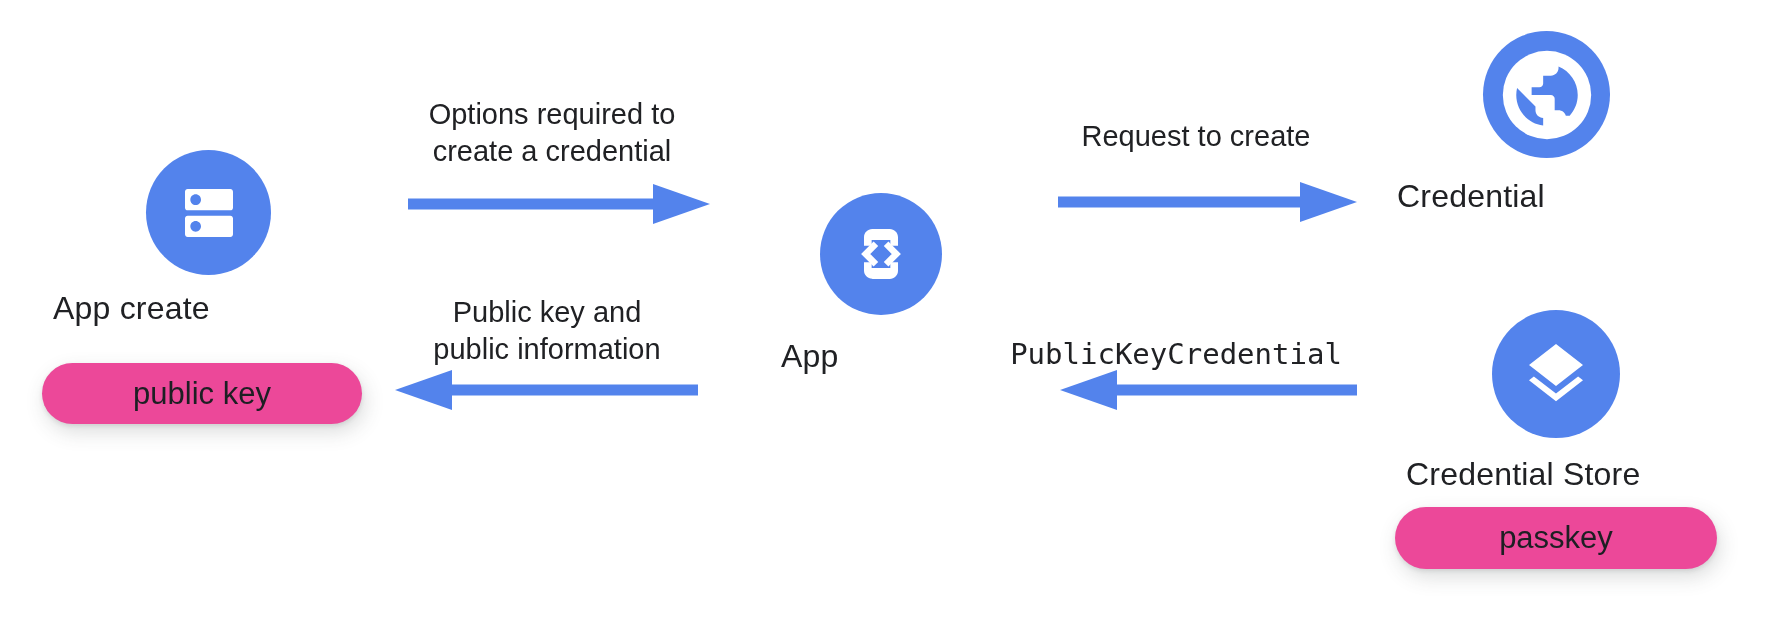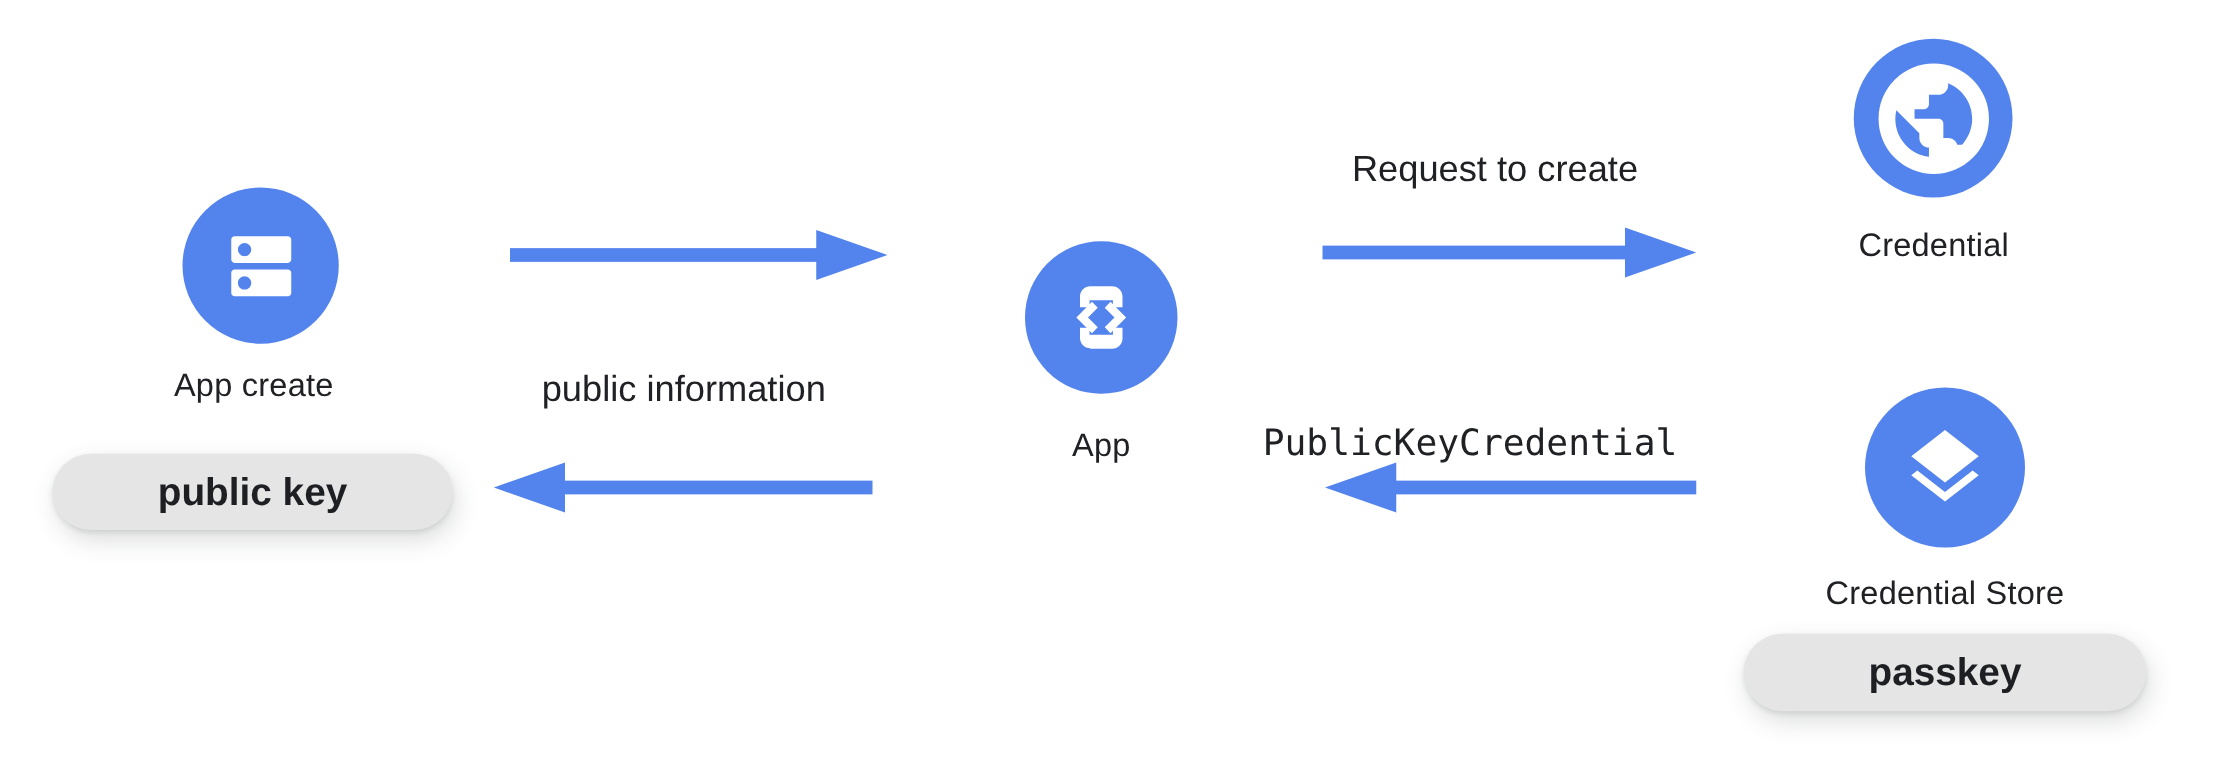--- a/index.html
+++ b/index.html
@@ -19,36 +19,36 @@
 
   
   .node-circle{
     position:absolute;
     background:var(--blue);
     border-radius:50%;
     display:flex;align-items:center;justify-content:center;
   }
   .node-label{
     position:absolute;
-    text-align:center;
-    font-size:26px;
+    text-align:left;
+    font-size:32px;
     font-weight:500;
     line-height:40px;
     color:var(--ink);
     letter-spacing:.2px;
   }
 
   
   .pill{
     position:absolute;
-    background:#e5e5e5;
+    background:#ec4899;
     border-radius:40px;
     box-shadow:0 2px 4px rgba(60,64,67,.12), 3px 8px 20px rgba(60,64,67,.18);
     display:flex;align-items:center;justify-content:center;
-    font-size:31px;font-weight:700;color:#1d1f23;
+    font-size:31px;font-weight:400;color:#1d1f23;
   }
 
   
   .flow-label{
     position:absolute;
     width:400px;
     text-align:center;
     font-size:29px;
     line-height:37px;
     font-weight:400;
@@ -92,26 +92,31 @@
   <div class="node-circle" style="left:146px;top:150px;width:125px;height:125px;">
     <svg class="icon-svg" width="64" height="64" viewBox="0 0 24 24">
       <path fill="#ffffff" d="M20 13H4c-.55 0-1 .45-1 1v6c0 .55.45 1 1 1h16c.55 0 1-.45 1-1v-6c0-.55-.45-1-1-1zM7 19c-1.1 0-2-.9-2-2s.9-2 2-2 2 .9 2 2-.9 2-2 2zM20 3H4c-.55 0-1 .45-1 1v6c0 .55.45 1 1 1h16c.55 0 1-.45 1-1V4c0-.55-.45-1-1-1zM7 9c-1.1 0-2-.9-2-2s.9-2 2-2 2 .9 2 2-.9 2-2 2z"></path>
     </svg>
   </div>
   <div class="node-label" style="left:53px;top:288px;width:300px;">App create</div>
   <div class="pill" style="left:42px;top:363px;width:320px;height:61px;">
     <span>public key</span>
   </div>
 
+  <div class="flow-label" style="left:352px;top:96px;">
+    <div>Options required to</div>
+    <div>create a credential</div>
+  </div>
   <div class="arrow right" style="left:408px;top:184px;width:302px;">
     <div class="shaft"></div>
     <div class="head"></div>
   </div>
 
   <div class="flow-label" style="left:347px;top:294px;">
+    <div>Public key and</div>
     <div>public information</div>
   </div>
   <div class="arrow left" style="left:395px;top:370px;width:303px;">
     <div class="shaft"></div>
     <div class="head"></div>
   </div>
 
   <div class="node-circle" style="left:820px;top:193px;width:122px;height:122px;">
     <svg class="icon-svg" width="68" height="68" viewBox="0 0 24 24">
       <path fill="#ffffff" d="M8.9 3.2h6.2c1.6 0 2.9 1.3 2.9 2.9v3h-2.7v-2H8.7v2H6V6.1c0-1.6 1.3-2.9 2.9-2.9z"></path>

